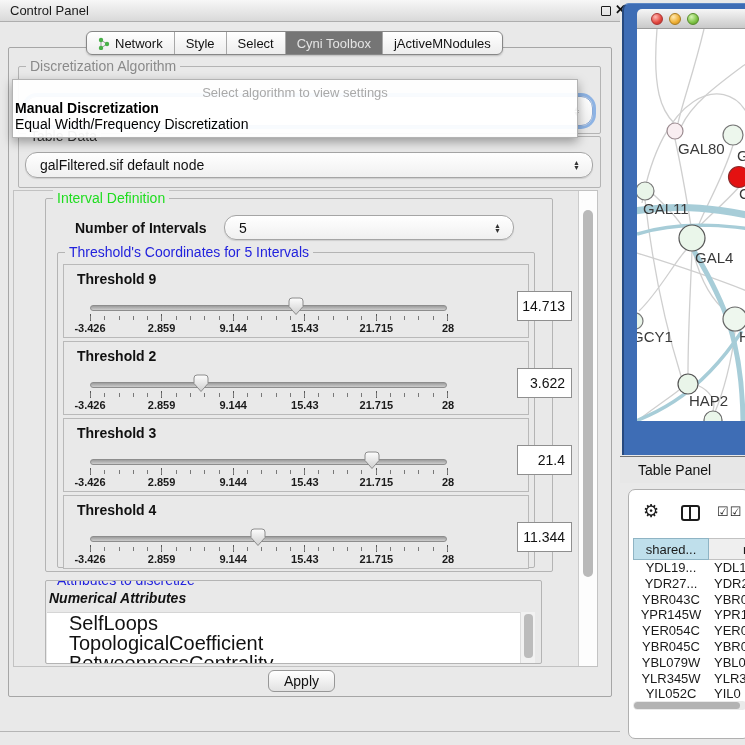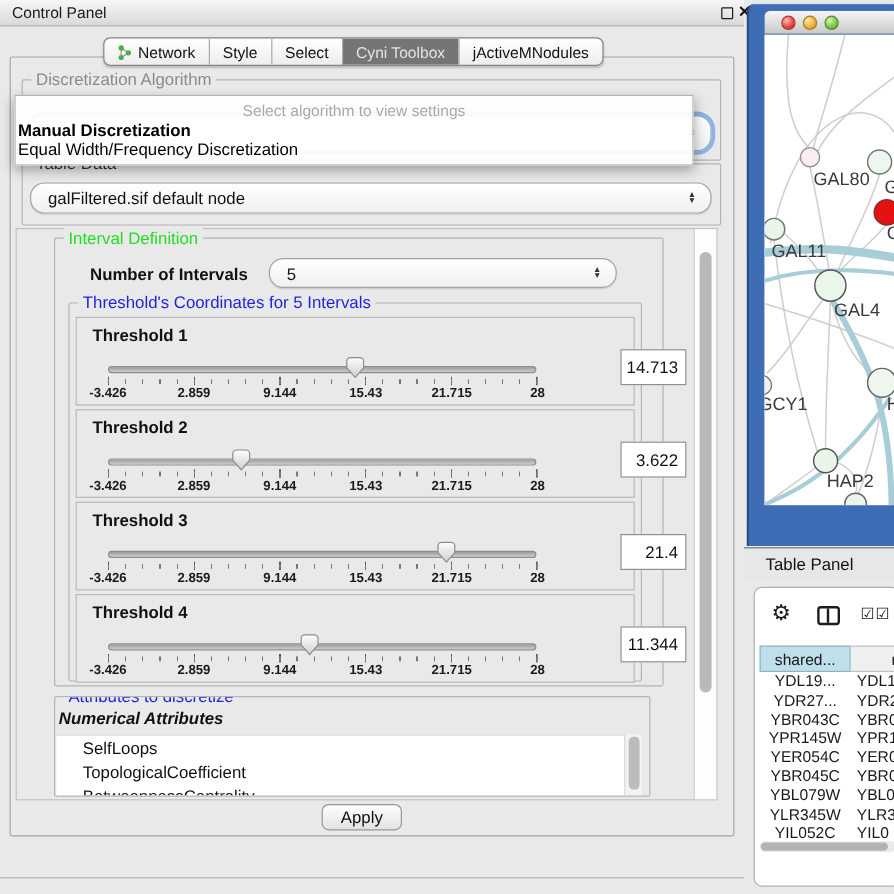--- a/index.html
+++ b/index.html
@@ -75,21 +75,21 @@
   .t-ticks-major { position:absolute; left:0; top:49px; width:358px; height:7px;
     background-image:repeating-linear-gradient(to right,#585858 0,#585858 1px,transparent 1px,transparent 71.4px); }
   .t-scale { position:absolute; left:0; top:57px; width:358px; height:12px; }
   .t-scale span { position:absolute; transform:translateX(-50%); font-size:11px; font-weight:bold; color:#1a1a1a; }
   .t-value { position:absolute; left:408px; top:26px; width:55px; height:30px; background:#fff;
     border:1px solid #8f8f8f; font-size:14px; color:#111; text-align:right; line-height:28px; padding-right:6px;margin-left:45px; }
 
   
   .attr-list { position:absolute; left:1px; top:31px; width:473px; height:51px;
     background:#ffffff; border-top:1px solid #d5d5d5; overflow:hidden; }
-  .attr-item { padding-left:22px; font-size:14px; color:#111; line-height:20px; }
+  .attr-item { padding-left:22px; font-size:20px; color:#111; line-height:20px; }
   .attr-scroll { position:absolute; left:474px; top:31px; width:15px; height:51px;
     background:#f2f2f2; border-left:1px solid #ddd; }
   .attr-scroll .thumb { position:absolute; left:3px; top:2px; width:9px; height:44px;
     background:#bcbcbc; border-radius:4px; }
 
   .apply-btn { position:absolute; left:268px; top:670px; width:67px; height:22px;
     background:linear-gradient(#ffffff,#e2e2e2); border:1px solid #979797; border-radius:6px;
     font-size:14px; color:#111; text-align:center; line-height:20px; }
 
   .bold-label { position:absolute; font-size:14px; font-weight:bold; color:#111; white-space:nowrap; }
@@ -223,21 +223,21 @@
     <span class="arrows">
         <span>▲</span>
         <span>▼</span>
       </span>
   </div>
 
   <div class="groupbox" style="left:57px; top:252px; width:478px; height:316px;padding-left:28px;">
     <span class="grouplabel g-blue">Threshold's Coordinates for 5 Intervals</span>
 
     <div class="threshold-box" style="top:11px;">
-      <div class="t-label">Threshold 1</div>
+      <div class="t-label">Threshold 9</div>
       <div class="t-zone">
         <div class="t-track"></div>
         <div class="t-ticks-major"></div>
         <div class="t-ticks-minor"></div>
         <div class="t-thumb" style="left: 57.7%;">
           <svg width="16" height="19" viewBox="0 0 16 19">
               <path d="M4 1 h8 a3 3 0 0 1 3 3 v5.5 L8 17.5 L1 9.5 V4 a3 3 0 0 1 3 -3 z" fill="url(#thumb-grad)" stroke="#8c8c8c"></path>
             </svg>
         </div>
         <div class="t-scale">

